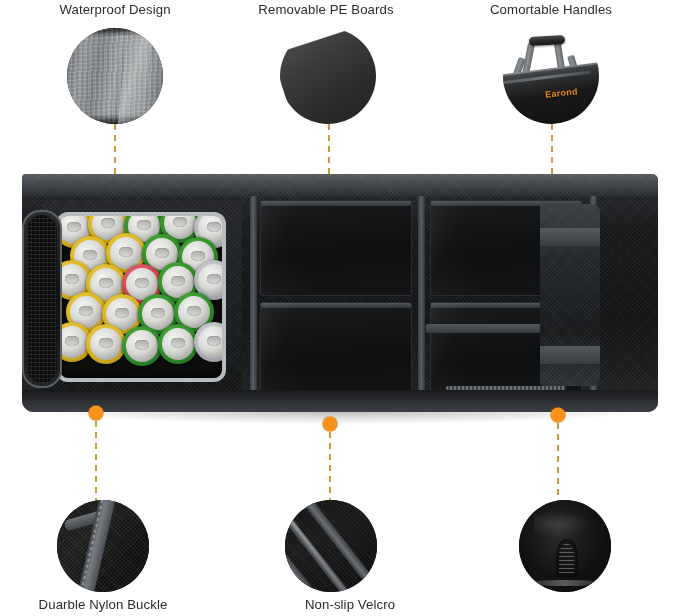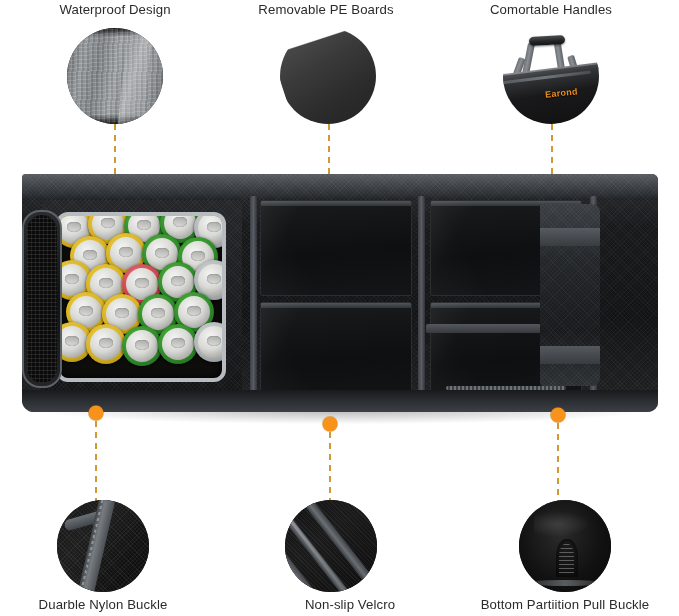--- a/index.html
+++ b/index.html
@@ -519,15 +519,14 @@
 
   <div class="bubble" style="left:565px; top:500px; width:92px; height:92px;">
     <div class="b-buckle"></div>
     <div class="b-buckle-sheen"></div>
     <div class="b-buckle-tab"></div>
     <div class="b-buckle-seam"></div>
   </div>
 
   <div class="callout-label" style="left:103px; top:597px;">Duarble  Nylon Buckle</div>
   <div class="callout-label" style="left:331px; top:597px;margin-left:19px;">Non-slip Velcro</div>
-  <div class="callout-label" style="left:565px; top:597px;">Bottom Partiition Pull Buckle</div>
 
 </div>
 
 </body></html>

